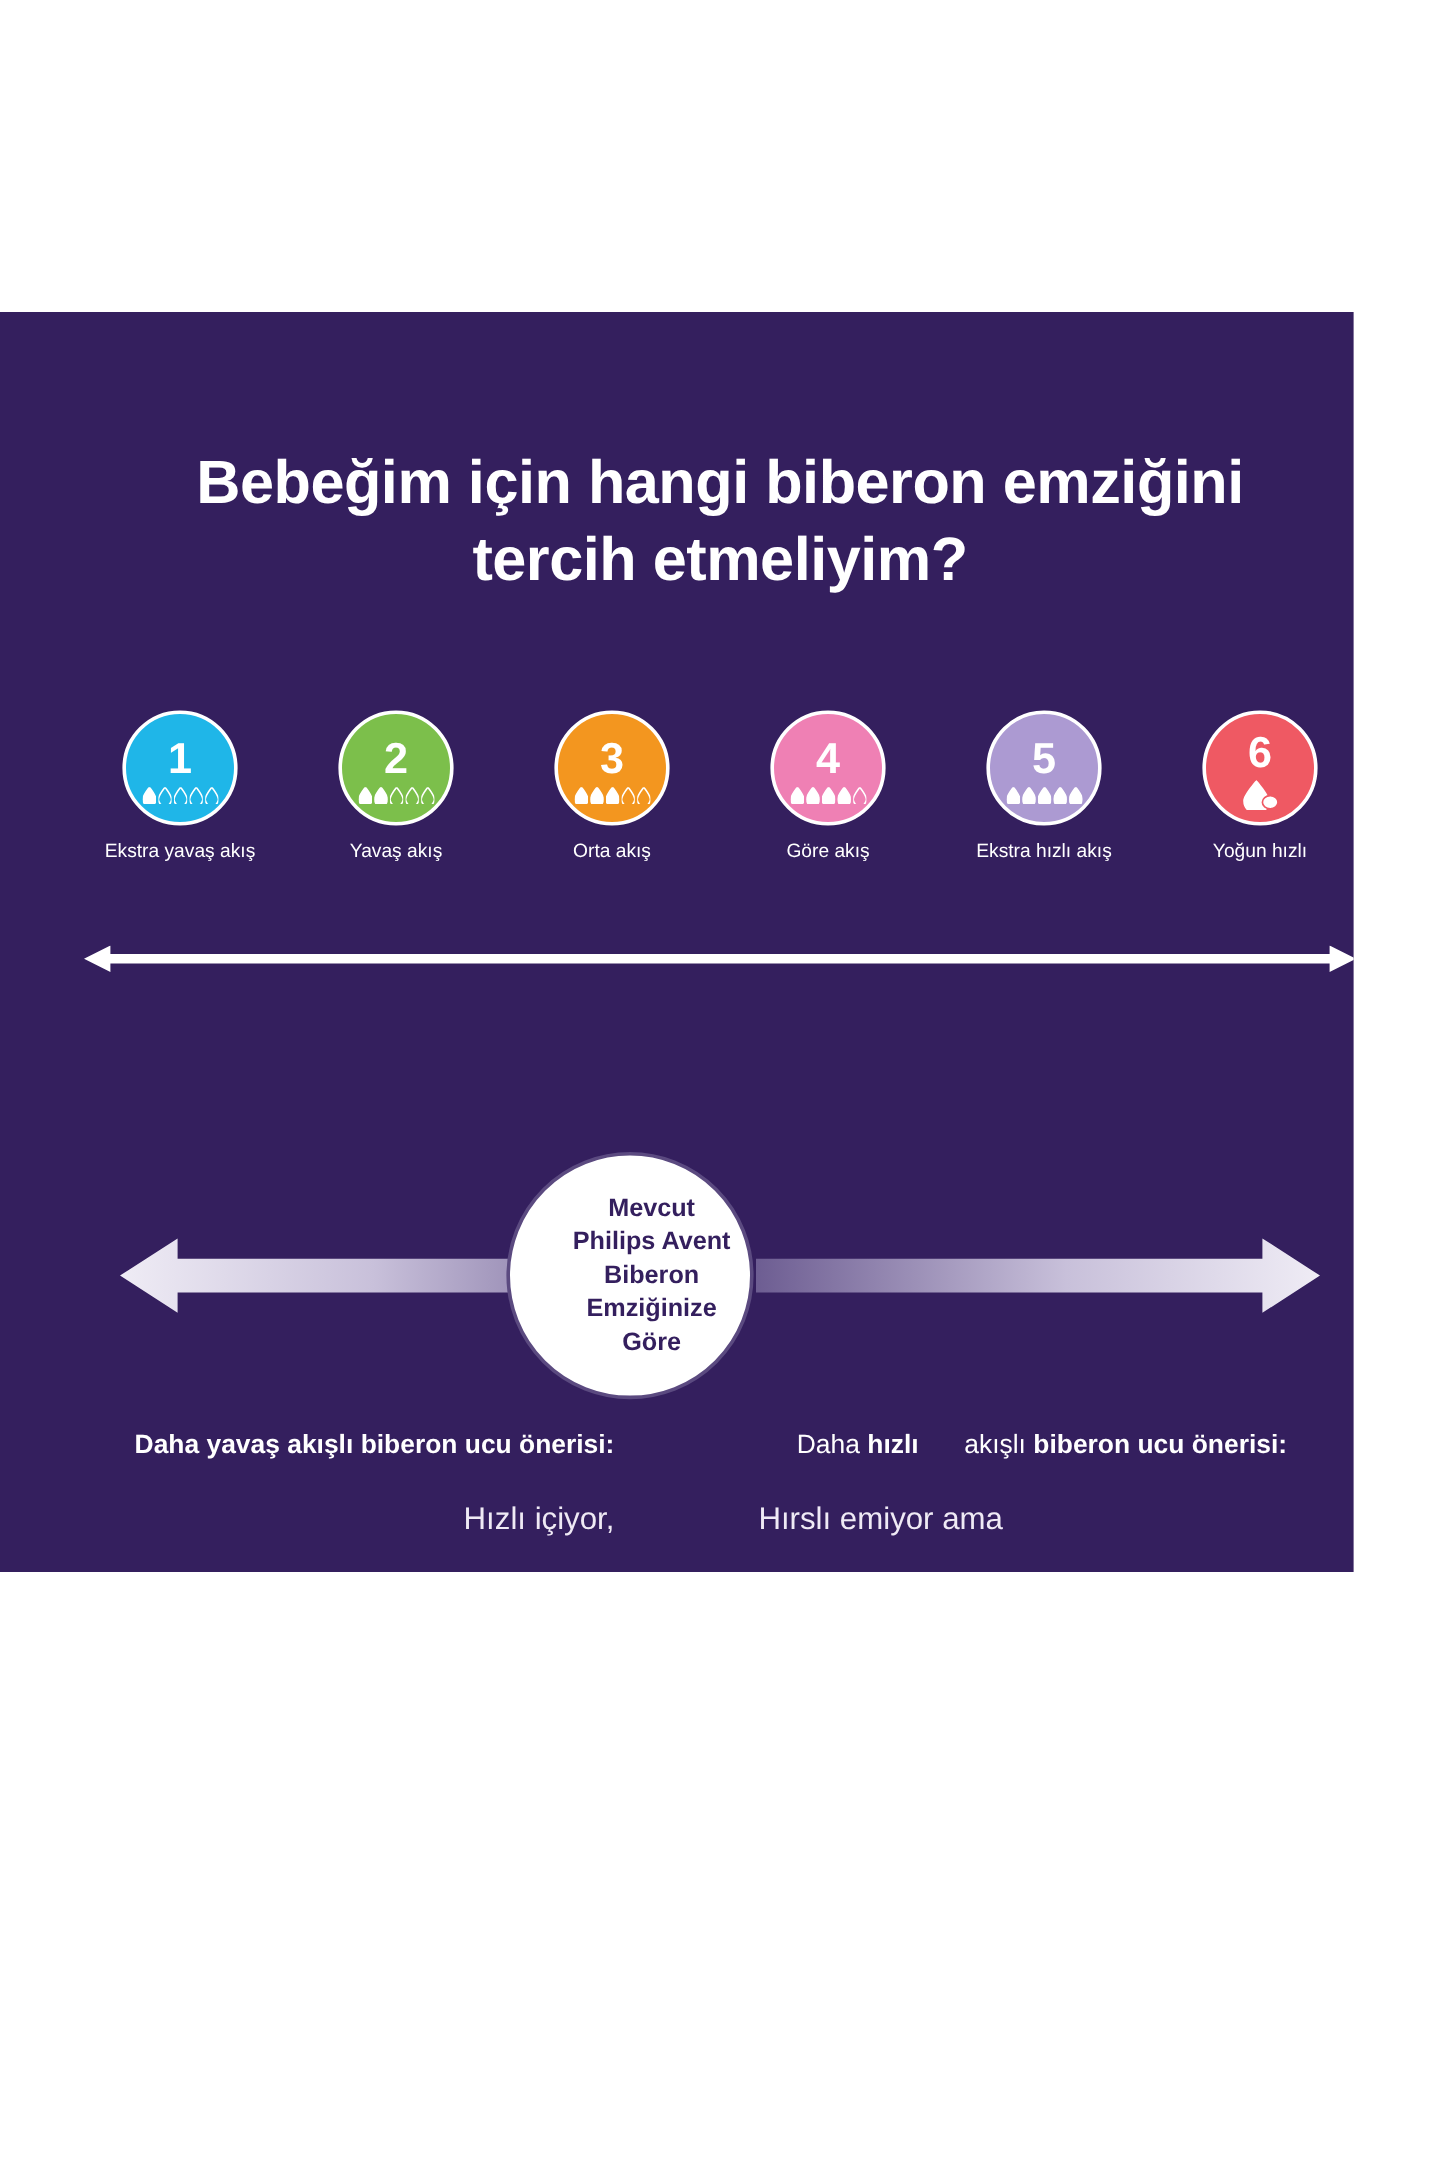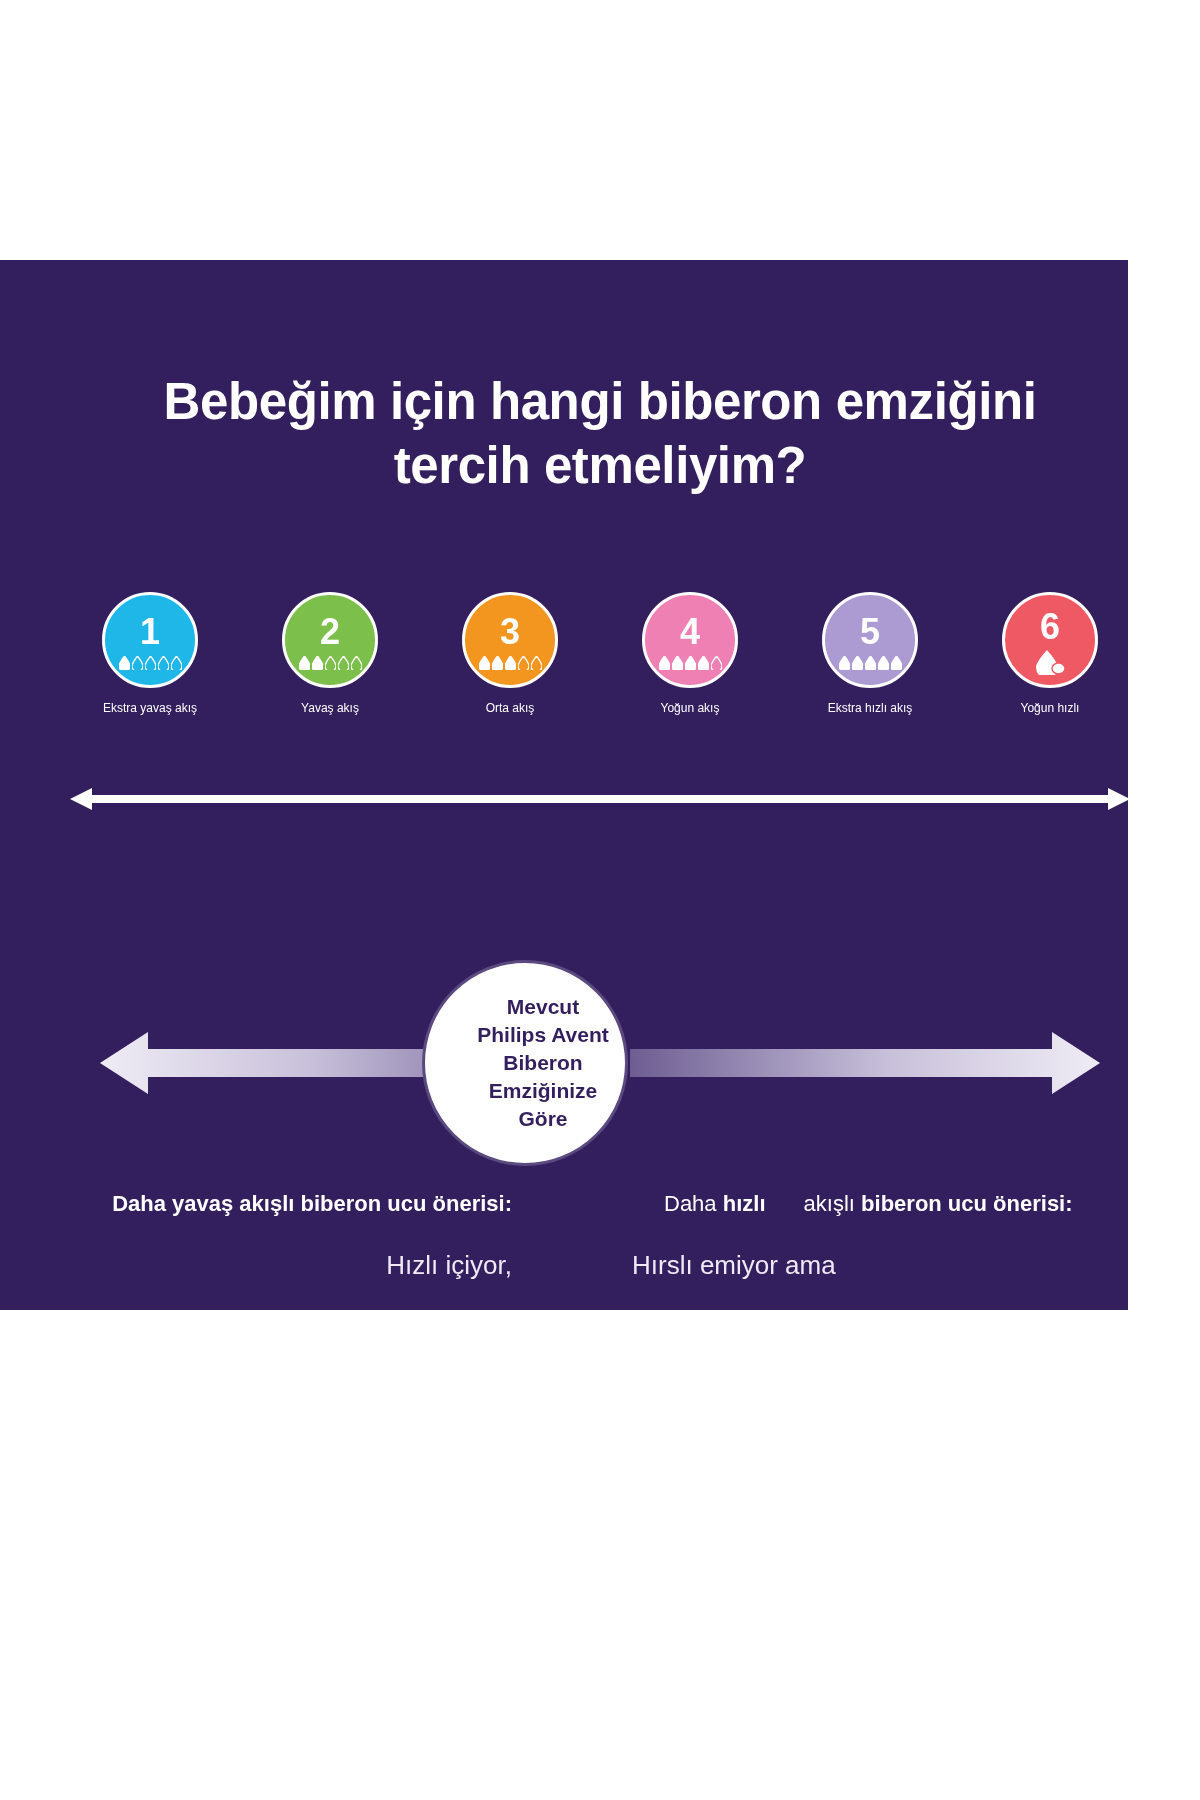--- a/index.html
+++ b/index.html
@@ -103,21 +103,21 @@
     height: 14px;
   }
   .thickicon {
     margin-top: 4px;
     width: 34px;
     height: 26px;
   }
   .step-label {
     margin-top: 13px;
     color: #ffffff;
-    font-size: 12px;
+    font-size: 16px;
     font-weight: 400;
     text-align: right;
     white-space: nowrap;
   }
 
   
   .scale-arrow {
     position: absolute;
     left: 70px;
     top: 528px;
@@ -277,21 +277,21 @@
                     <path d="M5.5,0 C5.5,0 11,7.2 11,10.1 A5.5,5.5 0 0 1 0,10.1 C0,7.2 5.5,0 5.5,0 Z" fill="#ffffff" stroke="#ffffff" stroke-width="1.3"></path>
                   </svg></span>
                 <span class="drop"><svg width="11" height="14" viewBox="0 0 11 14">
                     <path d="M5.5,0 C5.5,0 11,7.2 11,10.1 A5.5,5.5 0 0 1 0,10.1 C0,7.2 5.5,0 5.5,0 Z" fill="#ffffff" stroke="#ffffff" stroke-width="1.3"></path>
                   </svg></span>
                 <span class="drop"><svg width="11" height="14" viewBox="0 0 11 14">
                     <path d="M5.5,0 C5.5,0 11,7.2 11,10.1 A5.5,5.5 0 0 1 0,10.1 C0,7.2 5.5,0 5.5,0 Z" fill="none" stroke="#ffffff" stroke-width="1.3"></path>
                   </svg></span>
               </div>
             </div>
-            <div class="step-label">Yoğun akış</div>
+            <div class="step-label">Göre akış</div>
           </div>
           <div class="step">
             <div class="step-circle" style="background: rgb(172, 154, 210);">
               <div class="step-num">5</div>
               <div class="drops">
                 <span class="drop"><svg width="11" height="14" viewBox="0 0 11 14">
                     <path d="M5.5,0 C5.5,0 11,7.2 11,10.1 A5.5,5.5 0 0 1 0,10.1 C0,7.2 5.5,0 5.5,0 Z" fill="#ffffff" stroke="#ffffff" stroke-width="1.3"></path>
                   </svg></span>
                 <span class="drop"><svg width="11" height="14" viewBox="0 0 11 14">
                     <path d="M5.5,0 C5.5,0 11,7.2 11,10.1 A5.5,5.5 0 0 1 0,10.1 C0,7.2 5.5,0 5.5,0 Z" fill="#ffffff" stroke="#ffffff" stroke-width="1.3"></path>

